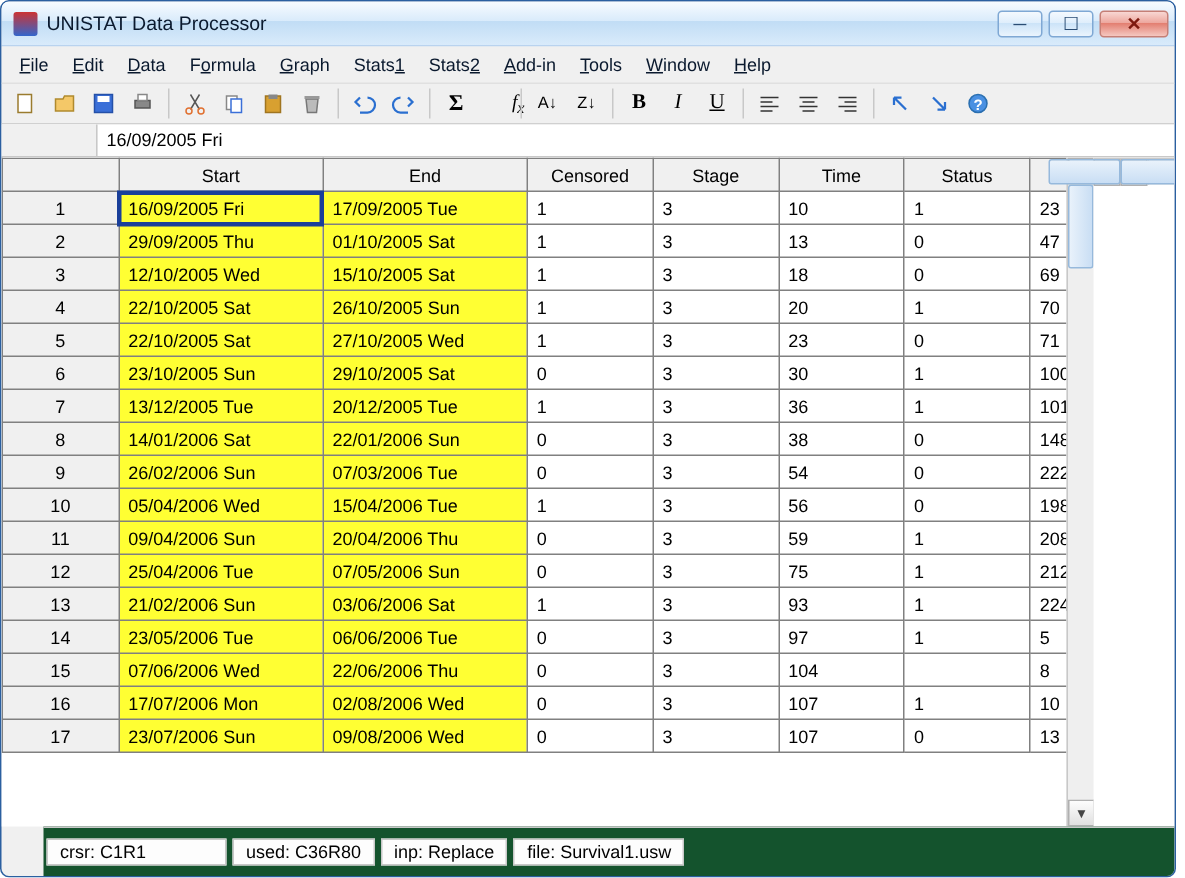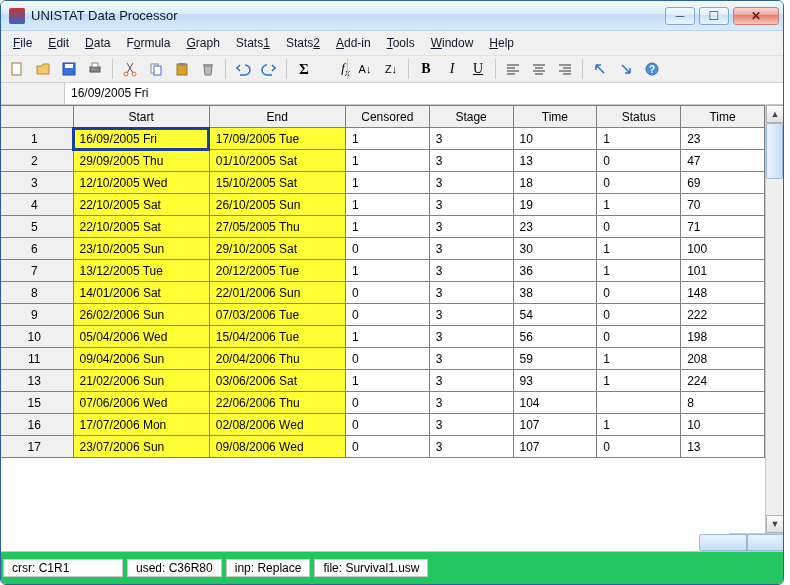--- a/index.html
+++ b/index.html
@@ -99,23 +99,21 @@
   .formula-bar .content {
     flex:1;
     padding: 3px 6px;
     color: #000;
     font-size: 12px;
   }
   .sheet-area {
     flex: 1;
     background: #fff;
     display: flex;
-    flex-direction: column;
     overflow: hidden;
-    align-items: flex-end;
   }
   .grid-wrap {
     flex:1;
     overflow:hidden;
     display:flex;
   }
   table.grid {
     border-collapse: collapse;
     table-layout: fixed;
     width: 770px;
@@ -178,25 +176,26 @@
   }
   .hscroll { flex:1; display:flex; }
   .hscroll .track { flex:1; background:#efefef; position:relative;}
   .hscroll .thumb {
     position:absolute; left:0; top:0; bottom:0; width:48px;
     background: linear-gradient(#e9f2fb,#c9def4);
     border:1px solid #96b9dc; border-radius:2px;
   }
   .statusbar {
     height:22px;
-    background:#22c55e;
+    background:#14532d;
     border-top:1px solid #c8c8c8;
     display:flex; align-items:center;
     font-size:12px;
     padding: 16px 2px;
+    margin-left: 28px;
   }
   .statusbar .seg {
     border:1px solid #c8c8c8;
     background:#fdfdfd;
     height:18px;
     padding:1px 8px;
     margin-right:4px;
     display:flex;align-items:center;
   }
   .statusbar .seg:first-child { width:120px; }
@@ -410,28 +409,28 @@
                 <td>18</td>
                 <td>0</td>
                 <td>69</td>
               </tr>
               <tr>
                 <td class="rowhead">4</td>
                 <td class="yellow">22/10/2005 Sat</td>
                 <td class="yellow">26/10/2005 Sun</td>
                 <td>1</td>
                 <td>3</td>
-                <td>19</td>
+                <td>20</td>
                 <td>1</td>
                 <td>70</td>
               </tr>
               <tr>
                 <td class="rowhead">5</td>
                 <td class="yellow">22/10/2005 Sat</td>
-                <td class="yellow">27/05/2005 Thu</td>
+                <td class="yellow">27/10/2005 Wed</td>
                 <td>1</td>
                 <td>3</td>
                 <td>23</td>
                 <td>0</td>
                 <td>71</td>
               </tr>
               <tr>
                 <td class="rowhead">6</td>
                 <td class="yellow">23/10/2005 Sun</td>
                 <td class="yellow">29/10/2005 Sat</td>
@@ -485,28 +484,48 @@
                 <td class="rowhead">11</td>
                 <td class="yellow">09/04/2006 Sun</td>
                 <td class="yellow">20/04/2006 Thu</td>
                 <td>0</td>
                 <td>3</td>
                 <td>59</td>
                 <td>1</td>
                 <td>208</td>
               </tr>
               <tr>
+                <td class="rowhead">12</td>
+                <td class="yellow">25/04/2006 Tue</td>
+                <td class="yellow">07/05/2006 Sun</td>
+                <td>0</td>
+                <td>3</td>
+                <td>75</td>
+                <td>1</td>
+                <td>212</td>
+              </tr>
+              <tr>
                 <td class="rowhead">13</td>
                 <td class="yellow">21/02/2006 Sun</td>
                 <td class="yellow">03/06/2006 Sat</td>
                 <td>1</td>
                 <td>3</td>
                 <td>93</td>
                 <td>1</td>
                 <td>224</td>
+              </tr>
+              <tr>
+                <td class="rowhead">14</td>
+                <td class="yellow">23/05/2006 Tue</td>
+                <td class="yellow">06/06/2006 Tue</td>
+                <td>0</td>
+                <td>3</td>
+                <td>97</td>
+                <td>1</td>
+                <td>5</td>
               </tr>
               <tr>
                 <td class="rowhead">15</td>
                 <td class="yellow">07/06/2006 Wed</td>
                 <td class="yellow">22/06/2006 Thu</td>
                 <td>0</td>
                 <td>3</td>
                 <td>104</td>
                 <td></td>
                 <td>8</td>

